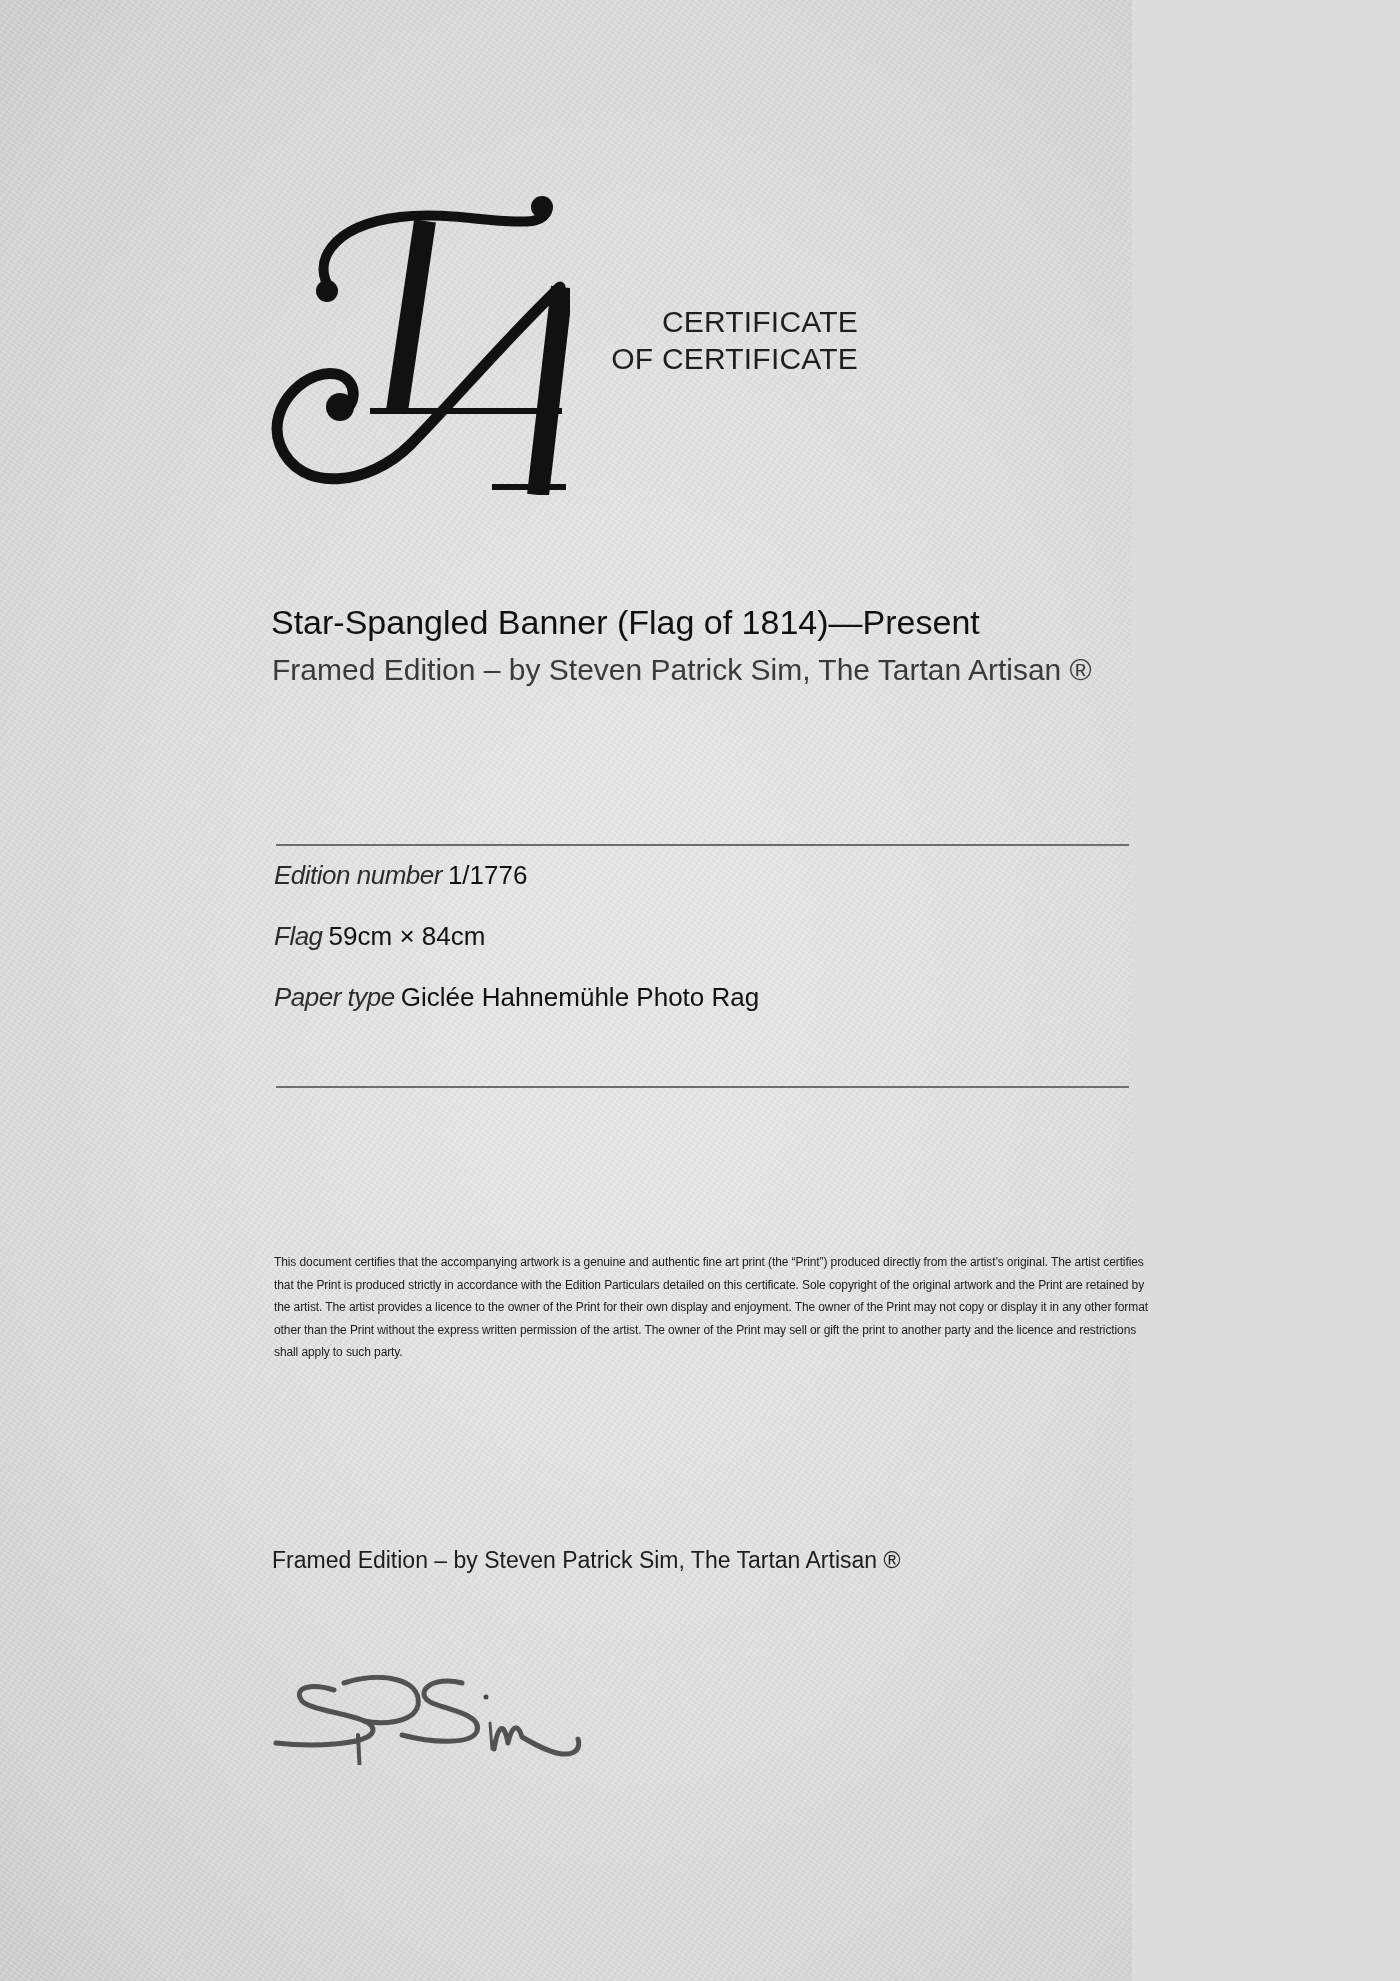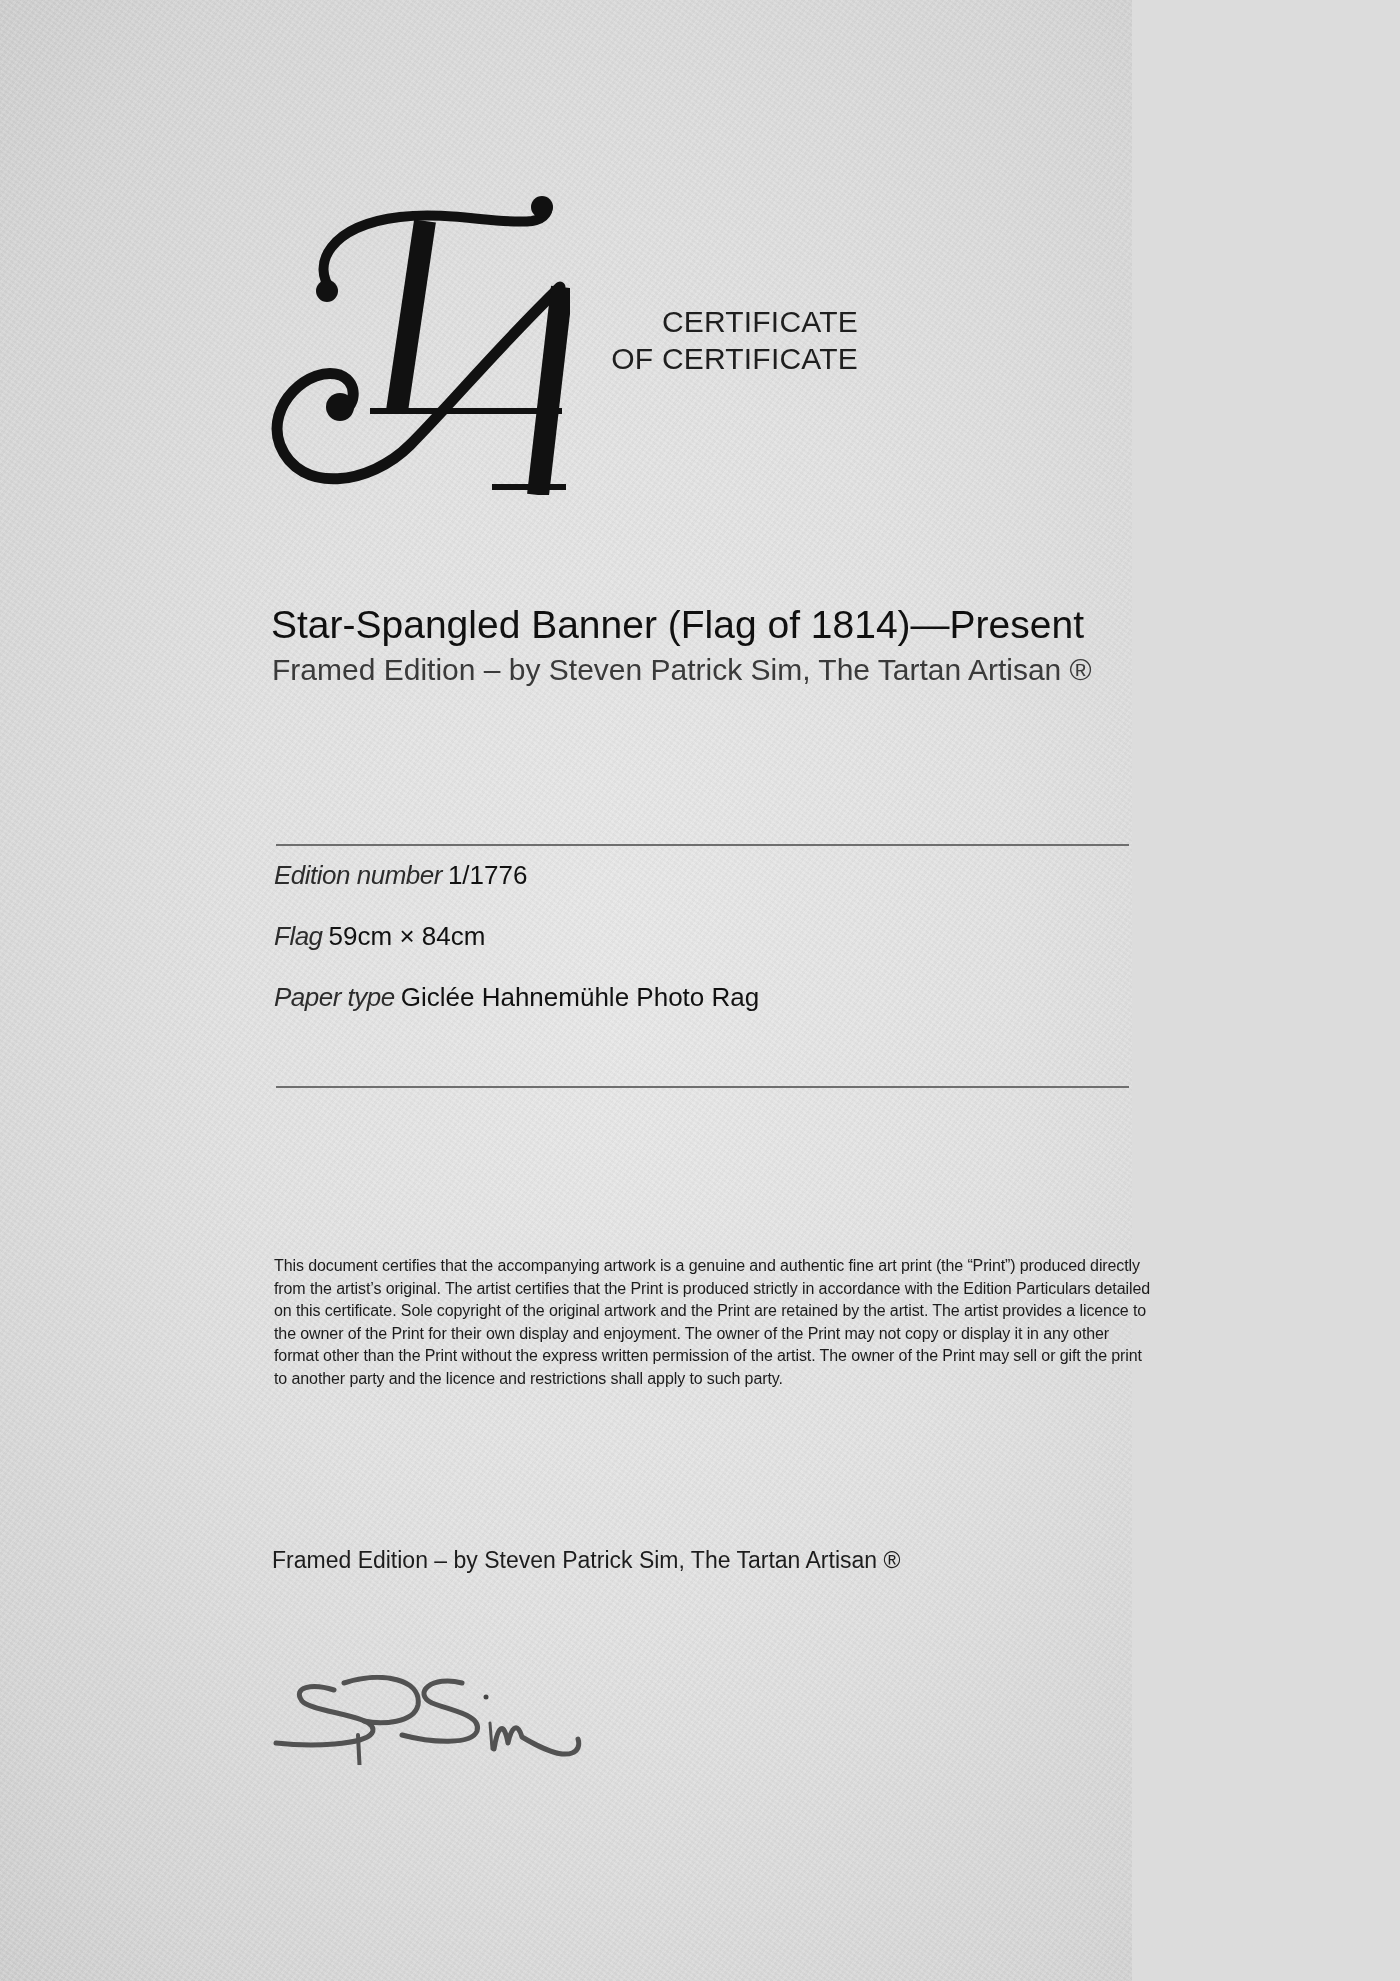--- a/index.html
+++ b/index.html
@@ -23,21 +23,21 @@
     }
     .monogram {
       position: absolute; left: 270px; top: 195px; width: 300px; height: 300px;
     }
     .coa {
       position: absolute; right: 274px; top: 303px; text-align: right;
       font-size: 30px; line-height: 37px; color: #1e1e1e; letter-spacing: 0.2px;
     }
     .title {
       position: absolute; left: 271px; top: 603px;
-      font-size: 39px; font-weight: normal; color: #101010; letter-spacing: 0px;
+      font-size: 34px; font-weight: normal; color: #101010; letter-spacing: 0px;
       white-space: nowrap;
     }
     .subtitle {
       position: absolute; left: 272px; top: 653px;
       font-size: 30px; color: #3a3a3a; white-space: nowrap;
     }
     .rule {
       position: absolute; left: 276px; width: 853px; height: 2px; background: #6e6e6e;
     }
     .rule.top { top: 844px; }
@@ -45,21 +45,21 @@
     .particulars {
       position: absolute; left: 274px; top: 856px;
     }
     .row {
       height: 61px; font-size: 26px; line-height: 38px; white-space: nowrap;
     }
     .row .label { color: #2c2c2c; letter-spacing: -0.5px; font-style: italic; }
     .row .value { font-weight: normal; color: #111; margin-left: 6px; }
     .legal {
       position: absolute; left: 274px; top: 1239px; width: 880px;
-      font-size: 16px; line-height: 22.6px; color: #1b1b1b; letter-spacing: -0.1px;
+      font-size: 12px; line-height: 22.6px; color: #1b1b1b; letter-spacing: -0.1px;
     }
     .footer-credit {
       position: absolute; left: 272px; top: 1547px;
       font-size: 23px; color: #1c1c1c; white-space: nowrap;
     }
     .signature {
       position: absolute; left: 272px; top: 1665px; width: 400px; height: 100px;
     }
   </style>
 </head>

